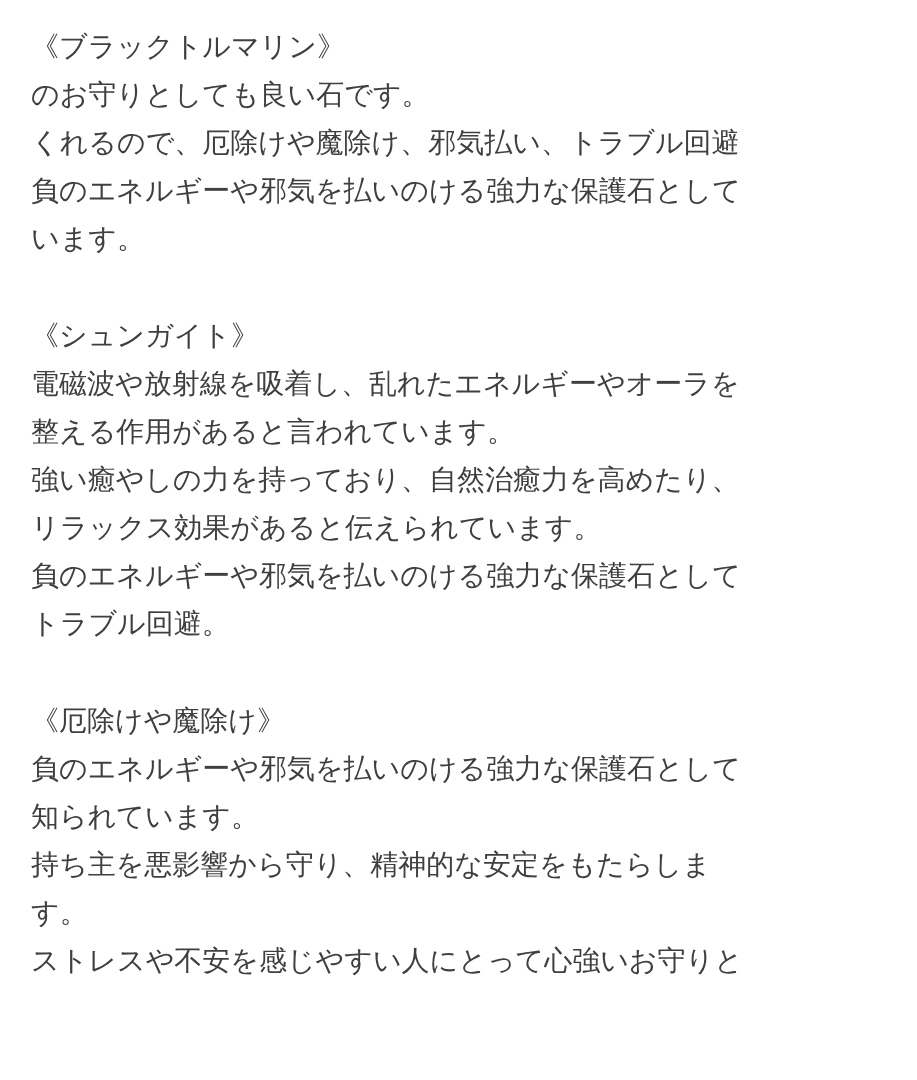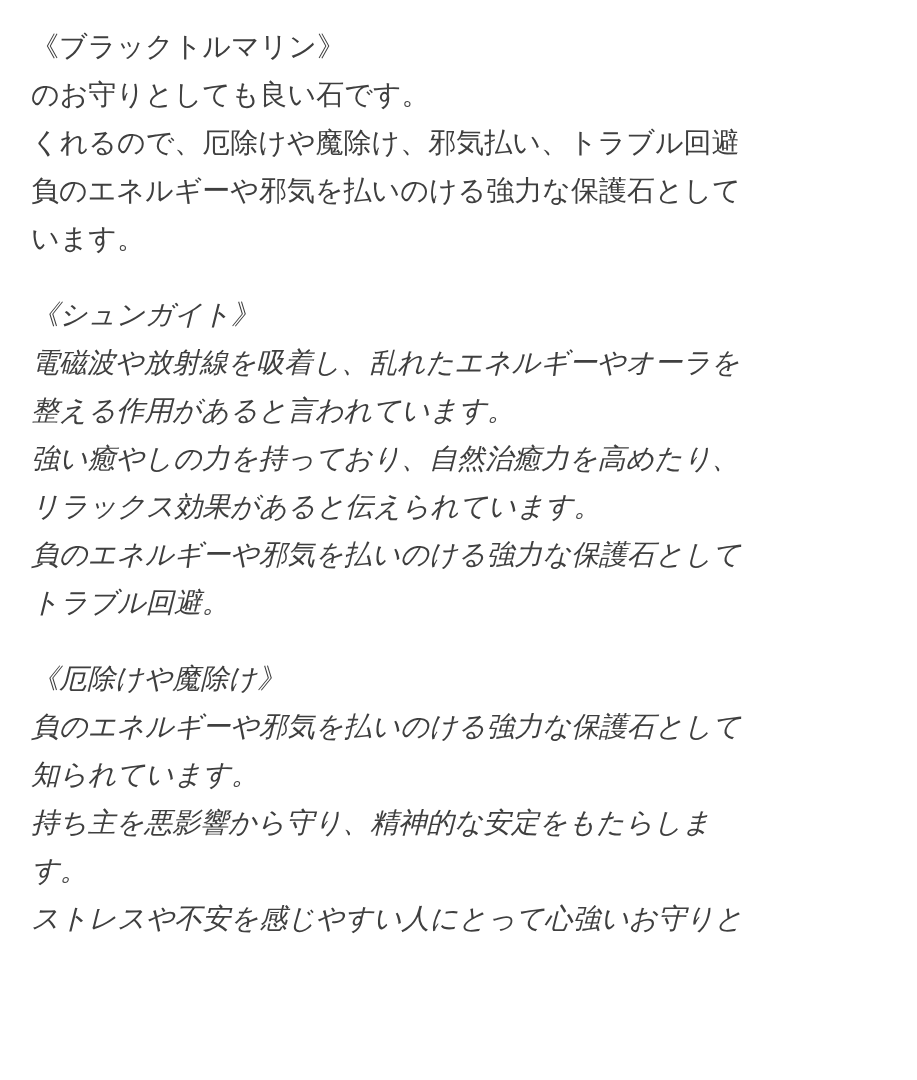--- a/index.html
+++ b/index.html
@@ -21,21 +21,21 @@
     width: 917px;
     height: 1080px;
     padding: 23px 30px 0 31px;
     font-family: "Liberation Sans", "DejaVu Sans", sans-serif;
     color: var(--text-color);
     font-size: 28px;
     line-height: 48px;
     letter-spacing: 0px;
   }
   .section { margin: 0; }
-  .section + .section { margin-top: 28px; font-style: italic; }
+  .section + .section { margin-top: 49px; }
   .line, .section-title {
     white-space: nowrap;
     height: 48px;
   }
 </style>
 </head>
 <body>
 
 <div class="page">
 

